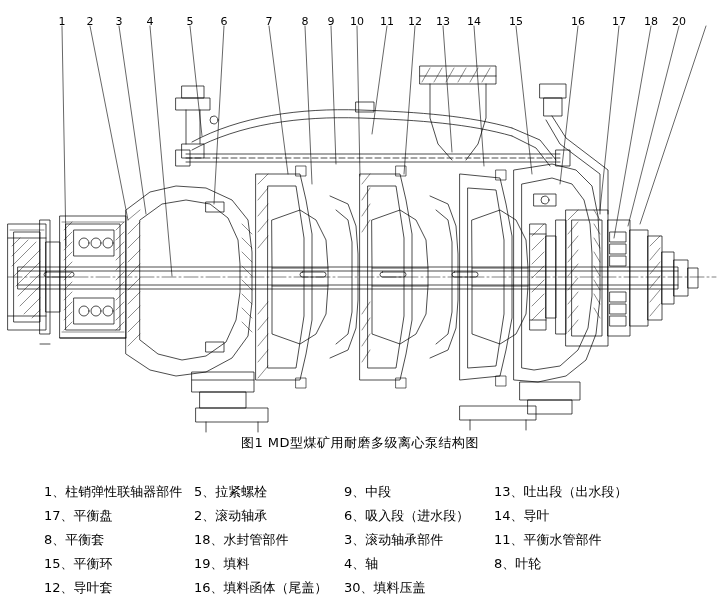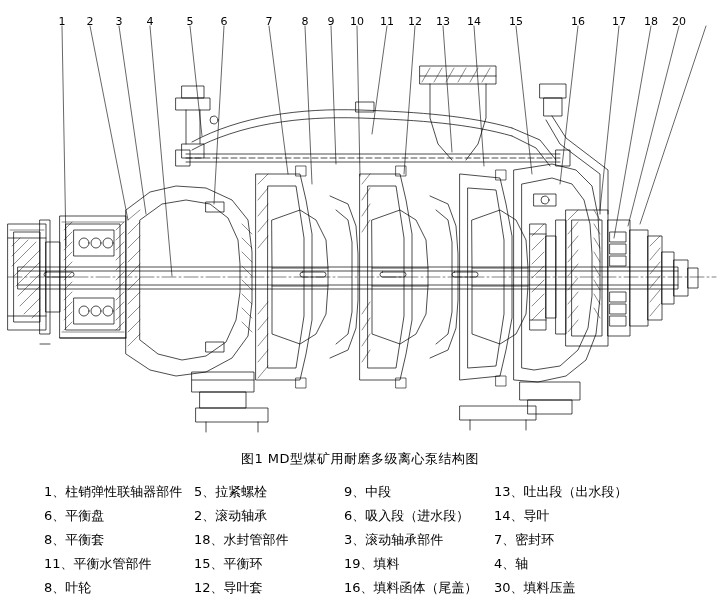--- a/index.html
+++ b/index.html
@@ -20,21 +20,21 @@
     font-size:11px;line-height:11px;
     transform:translateX(-50%);
     white-space:nowrap;
   }
 
   
   #drawing{position:absolute;left:0;top:24px;width:728px;height:420px;}
 
   
   .caption{
-    position:absolute;left:0;top:450px;width:720px;
+    position:absolute;left:0;top:434px;width:720px;
     text-align:center;font-size:13px;letter-spacing:.5px;
   }
 
   
   .legend{
     position:absolute;left:44px;top:480px;width:680px;
     display:grid;
     grid-template-columns:150px 150px 150px 160px;
     grid-auto-rows:24px;
     font-size:13px;
@@ -408,30 +408,29 @@
     </g>
   </svg>
 
   <div class="caption">图1   MD型煤矿用耐磨多级离心泵结构图</div>
 
   <div class="legend">
     <div class="legend-item">1、柱销弹性联轴器部件</div>
     <div class="legend-item">5、拉紧螺栓</div>
     <div class="legend-item">9、中段</div>
     <div class="legend-item">13、吐出段（出水段）</div>
-    <div class="legend-item">6、平衡盘</div>
+    <div class="legend-item">17、平衡盘</div>
 
     <div class="legend-item">2、滚动轴承</div>
     <div class="legend-item">6、吸入段（进水段）</div>
     <div class="legend-item">14、导叶</div>
     <div class="legend-item">8、平衡套</div>
     <div class="legend-item">18、水封管部件</div>
 
     <div class="legend-item">3、滚动轴承部件</div>
-    <div class="legend-item">7、密封环</div>
     <div class="legend-item">11、平衡水管部件</div>
     <div class="legend-item">15、平衡环</div>
     <div class="legend-item">19、填料</div>
 
     <div class="legend-item">4、轴</div>
     <div class="legend-item">8、叶轮</div>
     <div class="legend-item">12、导叶套</div>
     <div class="legend-item">16、填料函体（尾盖）</div>
     <div class="legend-item">30、填料压盖</div>
   </div>

